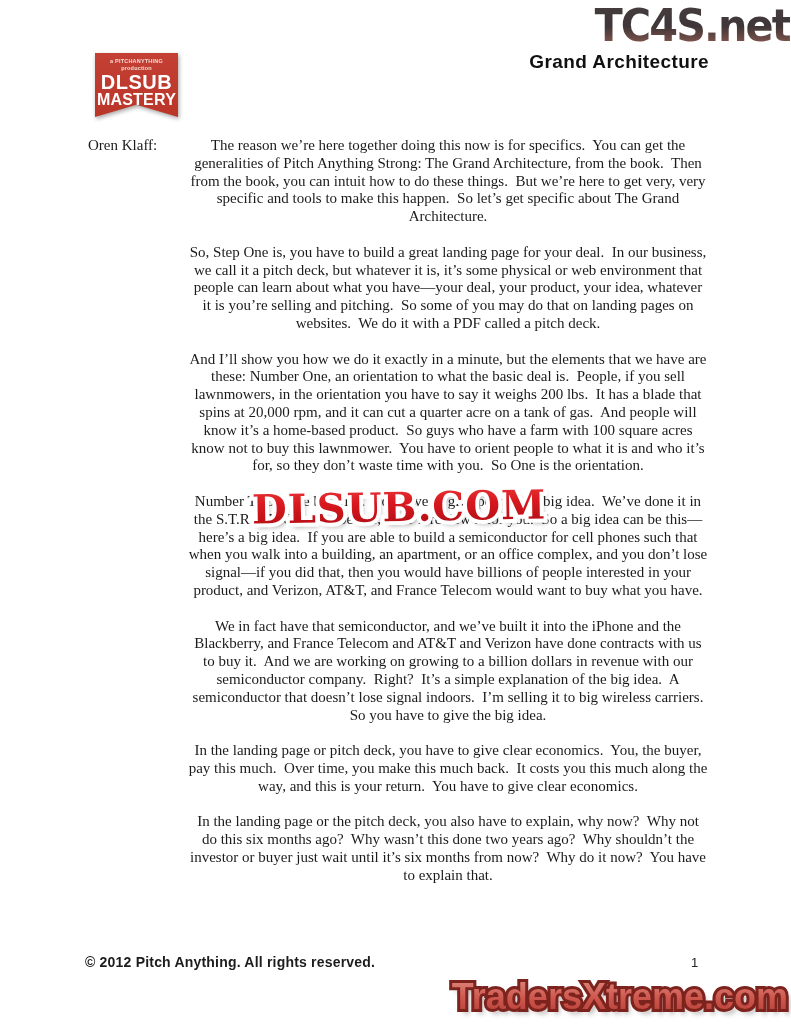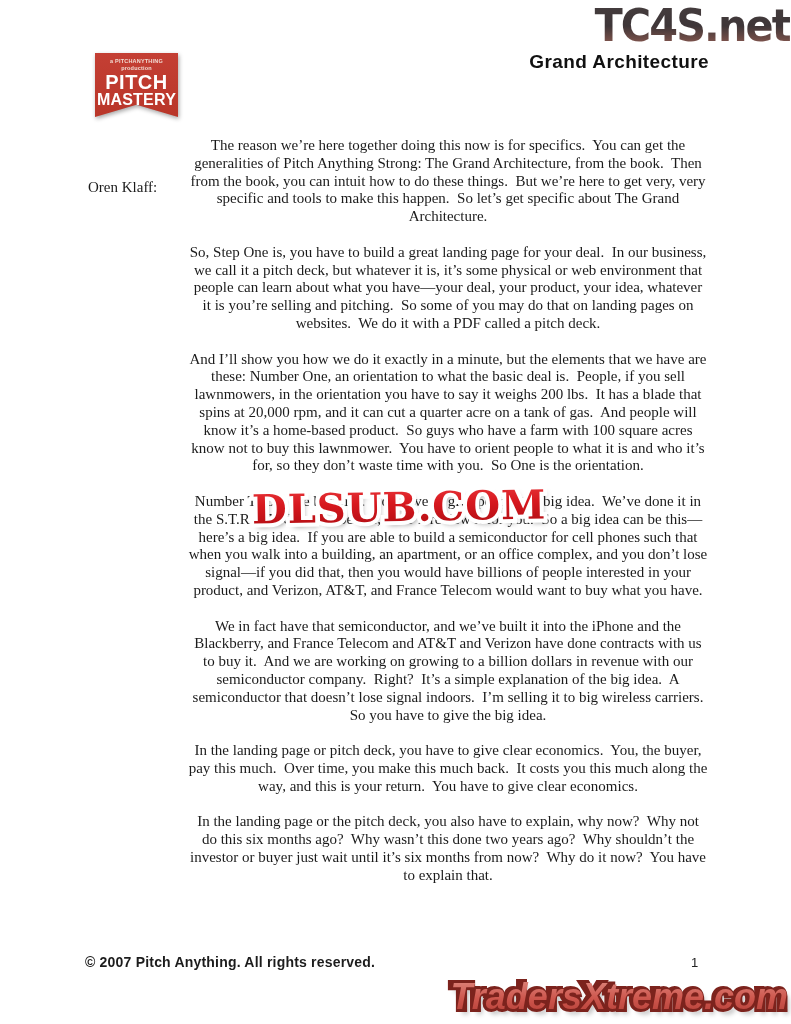--- a/index.html
+++ b/index.html
@@ -50,21 +50,21 @@
     font-size:16px;line-height:15px;font-weight:bold;letter-spacing:0.2px;
   }
 
   
   .transcript{
     position:absolute;left:88px;top:137px;width:620px;
     display:flex;
     font-family:"Liberation Serif",serif;
     font-size:15px;line-height:17.8px;color:#1b1b1b;
   }
-  .speaker{width:100px;flex:0 0 100px;margin-top:42px;}
+  .speaker{width:100px;flex:0 0 100px;}
   .paras{flex:1;max-width:520px;}
   .para{margin:0 0 17.8px 0;white-space:pre-wrap;text-align:center;}
 
   
   .dlsub{
     position:absolute;left:252px;top:484px;
     font-family:"DejaVu Serif",serif;font-weight:bold;
     font-size:40px;line-height:46px;letter-spacing:1px;
     transform:rotate(-1deg);
     z-index:5;
@@ -97,21 +97,21 @@
     -webkit-text-stroke:6px #7c231d;
     text-shadow:
       -3px 0 1px #fff,3px 0 1px #fff,0 -3px 1px #fff,0 3px 1px #fff,
       -2px -2px 1px #fff,2px 2px 1px #fff,-2px 2px 1px #fff,2px -2px 1px #fff,
       4px 5px 5px rgba(0,0,0,0.3);
     z-index:0;
   }
   .traders .fill{
     position:relative;z-index:1;
     background:linear-gradient(180deg,#e08d83 0%,#cd564d 55%,#b23d35 100%);
-    -webkit-background-clip:text;background-clip:text;color:transparent;font-style:italic;
+    -webkit-background-clip:text;background-clip:text;color:transparent;
   }
 
   
   .copyright{
     position:absolute;left:85px;top:954px;
     font-size:14px;font-weight:bold;color:#1c1c1c;letter-spacing:0.2px;
   }
   .pagenum{
     position:absolute;left:691px;top:955px;
     font-size:13px;color:#222;
@@ -121,21 +121,21 @@
 <body>
 
 <div class="page">
 
   <div class="tc4s">TC4S.net</div>
   <div class="subtitle">Grand Architecture</div>
 
   <div class="ribbon-wrap">
     <div class="ribbon">
       <div class="tagline">a PITCHANYTHING production</div>
-      <div class="big">PITCH</div>
+      <div class="big">DLSUB</div>
       <div class="med">MASTERY</div>
     </div>
   </div>
 
   <div class="transcript">
     <div class="speaker">Oren Klaff:</div>
     <div class="paras">
       <p class="para">The reason we’re here together doing this now is for specifics.  You can get the generalities of Pitch Anything Strong: The Grand Architecture, from the book.  Then from the book, you can intuit how to do these things.  But we’re here to get very, very specific and tools to make this happen.  So let’s get specific about The Grand Architecture.</p>
       <p class="para">So, Step One is, you have to build a great landing page for your deal.  In our business, we call it a pitch deck, but whatever it is, it’s some physical or web environment that people can learn about what you have—your deal, your product, your idea, whatever it is you’re selling and pitching.  So some of you may do that on landing pages on websites.  We do it with a PDF called a pitch deck.</p>
       <p class="para">And I’ll show you how we do it exactly in a minute, but the elements that we have are these: Number One, an orientation to what the basic deal is.  People, if you sell lawnmowers, in the orientation you have to say it weighs 200 lbs.  It has a blade that spins at 20,000 rpm, and it can cut a quarter acre on a tank of gas.  And people will know it’s a home-based product.  So guys who have a farm with 100 square acres know not to buy this lawnmower.  You have to orient people to what it is and who it’s for, so they don’t waste time with you.  So One is the orientation.</p>
@@ -143,20 +143,20 @@
       <p class="para">We in fact have that semiconductor, and we’ve built it into the iPhone and the Blackberry, and France Telecom and AT&amp;T and Verizon have done contracts with us to buy it.  And we are working on growing to a billion dollars in revenue with our semiconductor company.  Right?  It’s a simple explanation of the big idea.  A semiconductor that doesn’t lose signal indoors.  I’m selling it to big wireless carriers.  So you have to give the big idea.</p>
       <p class="para">In the landing page or pitch deck, you have to give clear economics.  You, the buyer, pay this much.  Over time, you make this much back.  It costs you this much along the way, and this is your return.  You have to give clear economics.</p>
       <p class="para">In the landing page or the pitch deck, you also have to explain, why now?  Why not do this six months ago?  Why wasn’t this done two years ago?  Why shouldn’t the investor or buyer just wait until it’s six months from now?  Why do it now?  You have to explain that.</p>
     </div>
   </div>
 
   <div class="dlsub" data-text="DLSUB.COM">
     <span class="fill">DLSUB.COM</span>
   </div>
 
-  <div class="copyright">© 2007 Pitch Anything.  All rights reserved.</div>
+  <div class="copyright">© 2012 Pitch Anything.  All rights reserved.</div>
   <div class="pagenum">1</div>
 
   <div class="traders" data-text="TradersXtreme.com">
     <span class="fill">TradersXtreme.com</span>
   </div>
 
 </div>
 
 </body></html>

